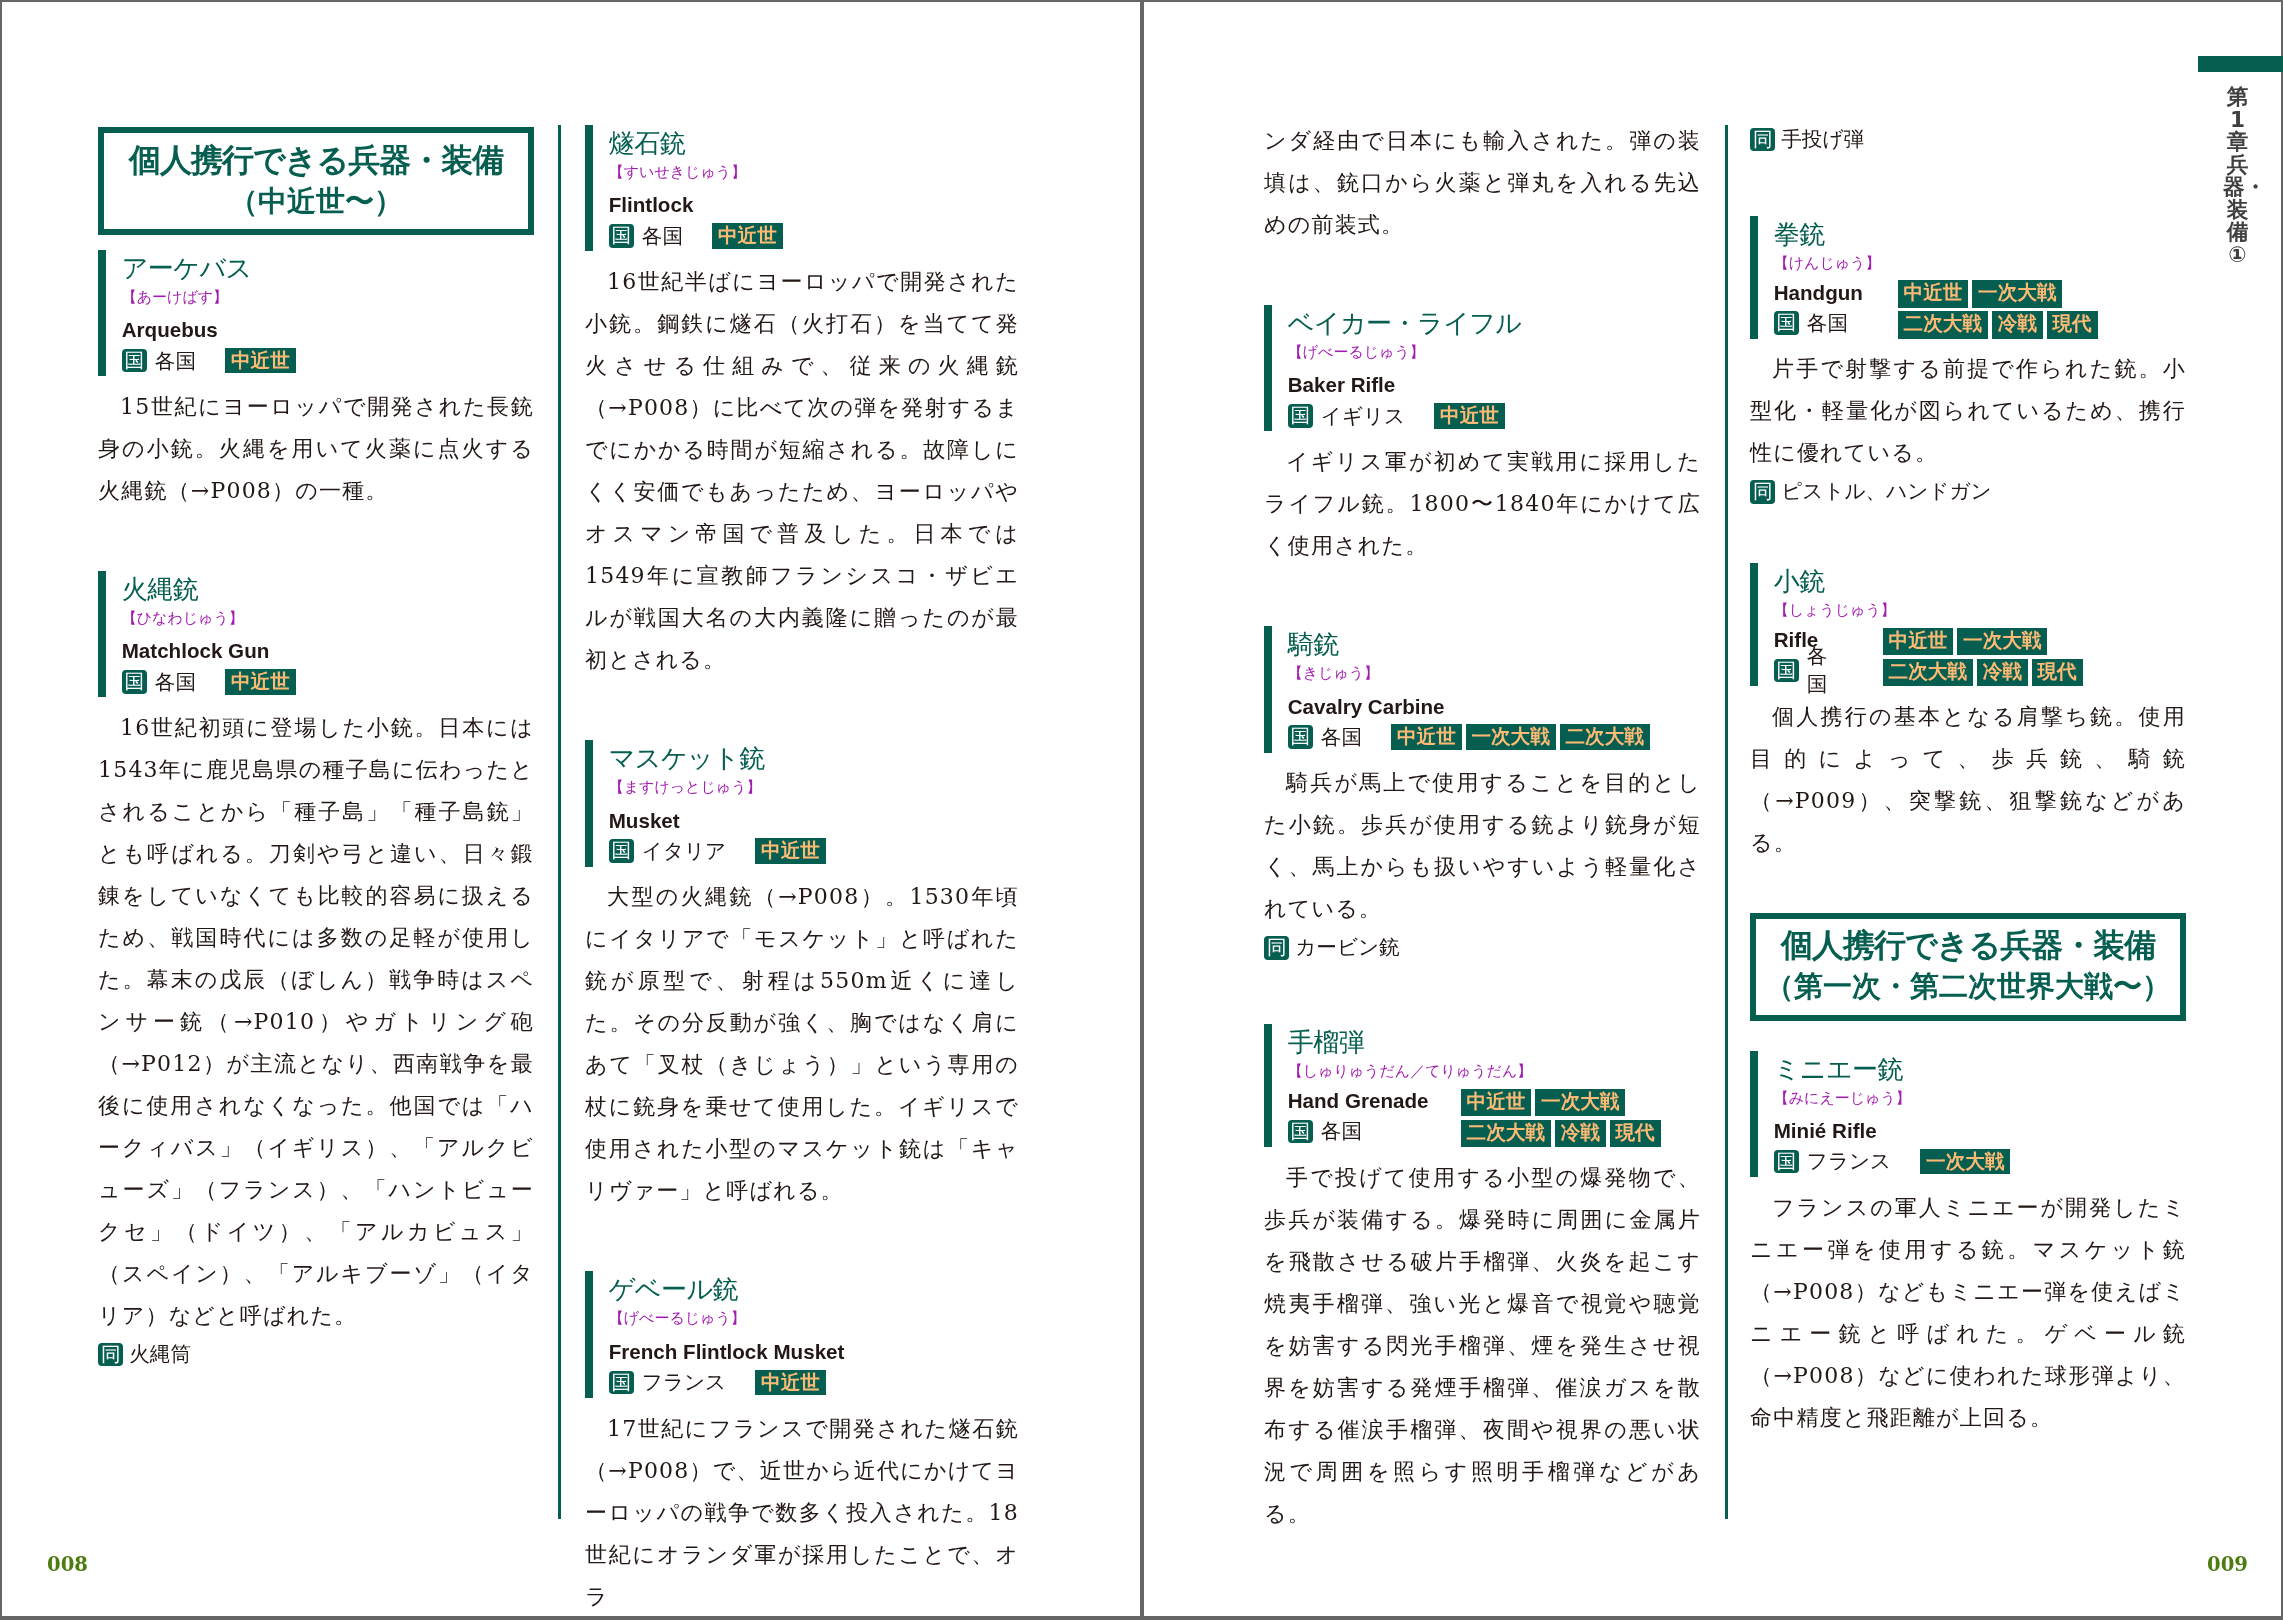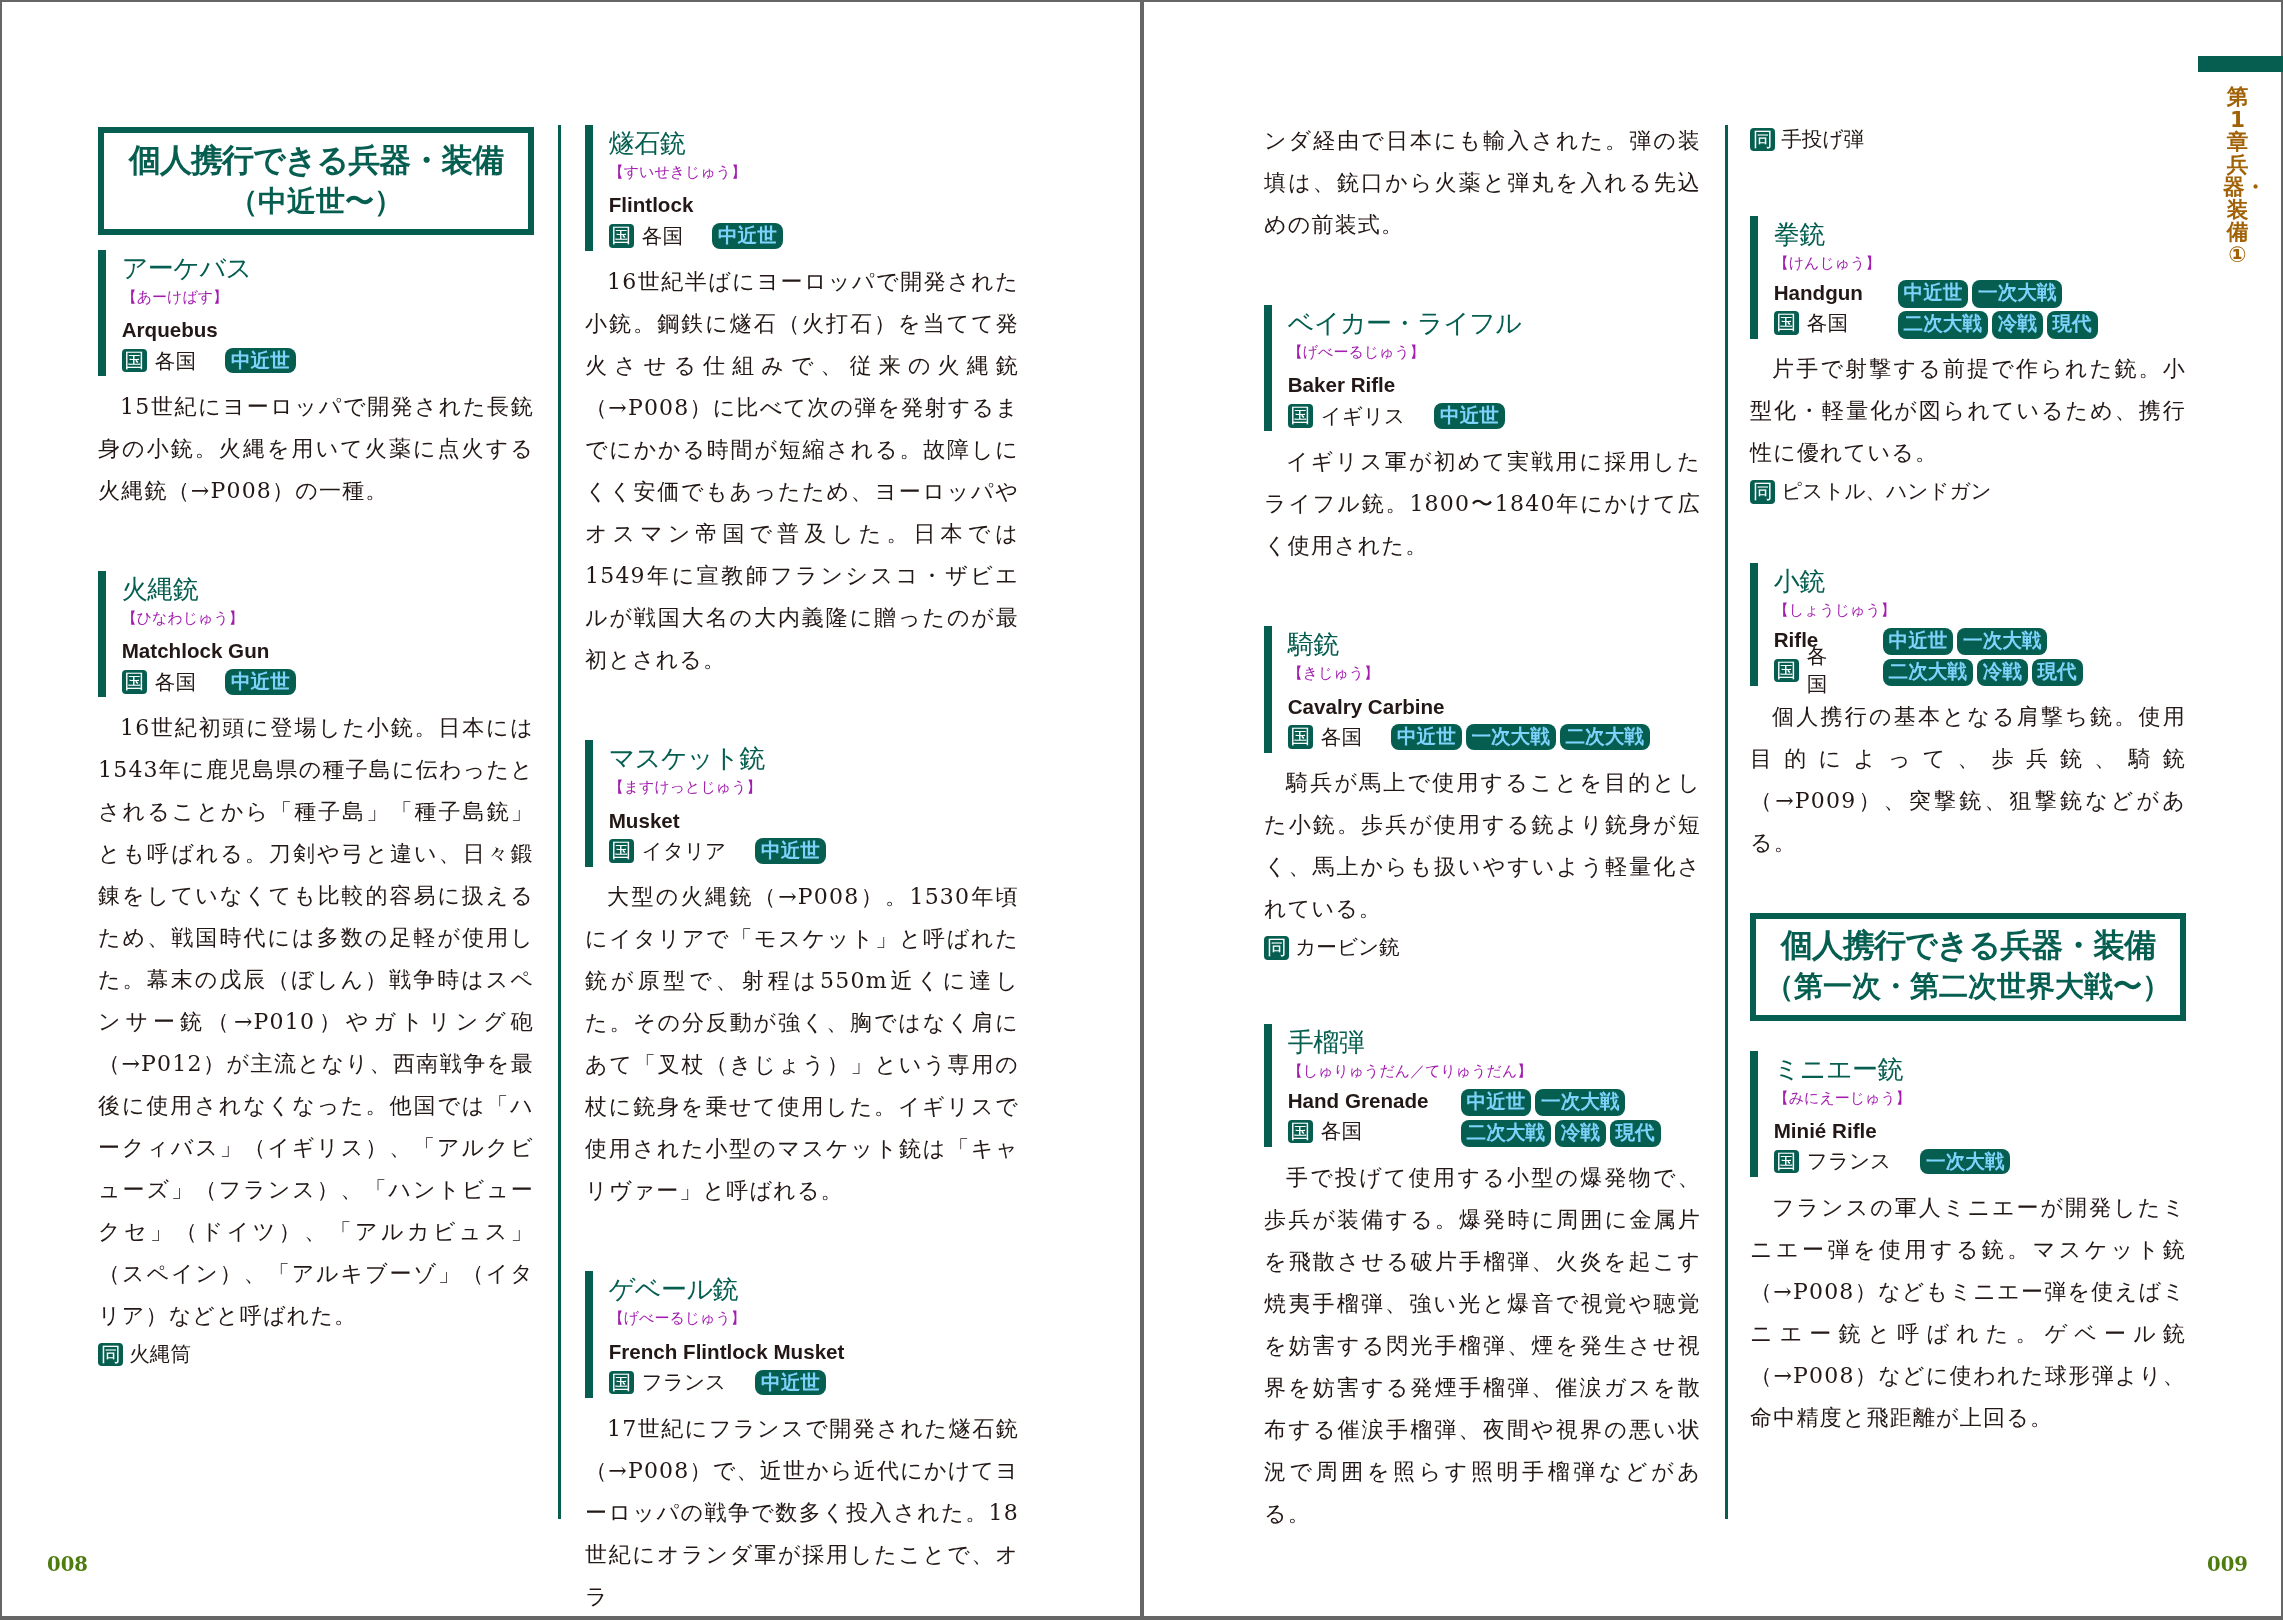--- a/index.html
+++ b/index.html
@@ -22,28 +22,28 @@
   .entry-title { font-family:"DejaVu Sans", sans-serif; font-weight:normal; color:#065e50; font-size:26px; line-height:37px; letter-spacing:-0.5px; }
   .entry-reading { font-family:Liberation Mono, monospace; font-size:15px; line-height:23.5px; color:#a21caf; }
   .entry-en { font-family:"Liberation Sans", sans-serif; font-weight:bold; font-size:20.6px; line-height:31px; margin-top:3.9px; color:#231815; }
   .meta-row { display:flex; align-items:center; height:31px; }
   .meta-grid { display:grid; grid-template-columns:auto 1fr; column-gap:6px; }
   .kbadge {
     display:inline-block; background:#065e50; color:#fff; border-radius:3.9px;
     font-family:"DejaVu Sans", sans-serif; font-size:19.6px; line-height:23.5px; padding:0 2.9px; margin-right:7.8px;
   }
   .country { font-family:"DejaVu Sans", sans-serif; font-size:20.6px; margin-right:29px; }
-  .era { display:inline-block; background:#065e50; color:#7dd3fc; border-radius:8px; font-family:"DejaVu Sans", sans-serif; font-weight:bold; font-size:19.6px; line-height:25.5px; padding:0 5.9px; margin-right:3.9px; }
+  .era { display:inline-block; background:#065e50; color:#fdba74; border-radius:0; font-family:"DejaVu Sans", sans-serif; font-weight:bold; font-size:19.6px; line-height:25.5px; padding:0 5.9px; margin-right:3.9px; }
   .body-text { font-size:22px; line-height:42px; text-align:justify; margin:9.8px 0 0 0; letter-spacing:1.2px; }
   .body-text p { margin:0; text-indent:1em; }
   .syn { display:flex; align-items:center; font-family:"DejaVu Sans", sans-serif; font-size:20.6px; line-height:35px; }
   .syn .kbadge { margin-right:5.9px; }
   .page-num { position:absolute; font-family:"DejaVu Serif", serif; font-weight:bold; color:#4d7c0f; font-size:19.6px; }
   .chap-bar { position:absolute; left:2198px; top:56px; width:85px; height:15.7px; background:#065e50; }
-  .chap-text { position:absolute; left:2223px; top:86px; width:29px; font-family:"DejaVu Sans", sans-serif; font-weight:bold; color:#a16207; font-size:21.6px; line-height:22.5px; text-align:center; word-break:break-all; }
+  .chap-text { position:absolute; left:2223px; top:86px; width:29px; font-family:"DejaVu Sans", sans-serif; font-weight:bold; color:#404040; font-size:21.6px; line-height:22.5px; text-align:center; word-break:break-all; }
   .spacer { height:59px; }
   .tags-wrap { display:flex; flex-wrap:wrap; gap:3.9px; width:225px; }
   .tags-wrap .era { margin-right:0; }
 </style>
 </head>
 <body>
 
 <div class="frame"></div>
 <div class="spine"></div>
 

